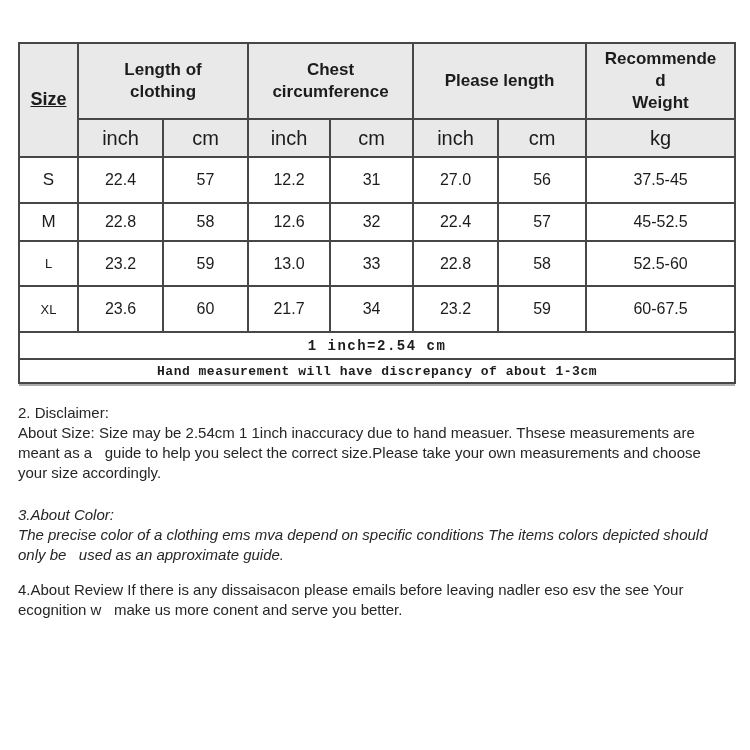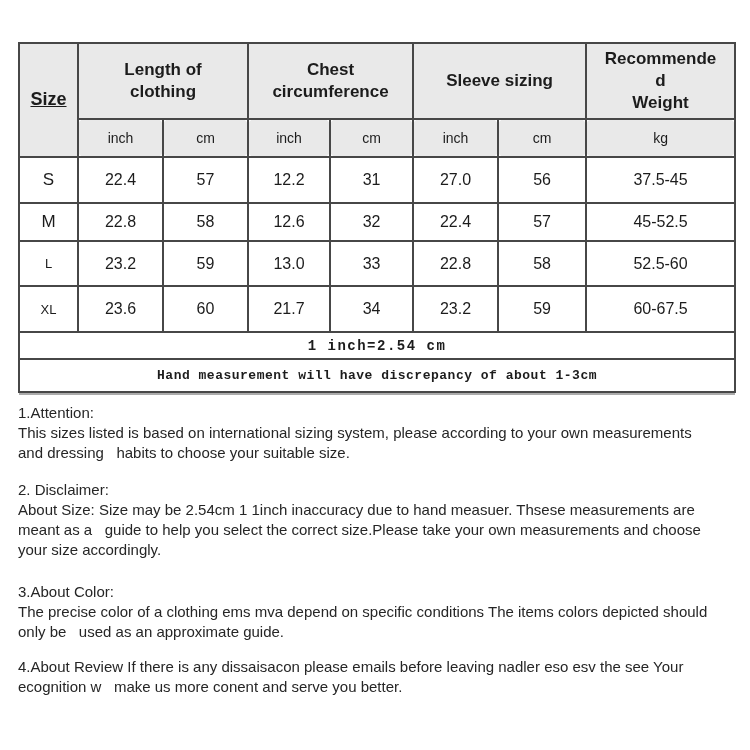--- a/index.html
+++ b/index.html
@@ -34,56 +34,55 @@
     background: #e9e9e9;
     font-weight: bold;
     font-size: 17px;
     line-height: 1.3;
     white-space: pre-line;
   }
   .size-chart thead tr.group-row { height: 76px; }
   .size-chart thead tr.sub-row   { height: 38px; }
   .size-chart thead tr.sub-row th {
     font-weight: normal;
-    font-size: 14px;
-    border-radius: 7px;
+    font-size: 20px;
   }
   .size-chart th.size-head { font-size: 18px; text-decoration: underline; }
 
   .size-chart tbody td { background: #ffffff; font-size: 16px; }
   .size-chart tbody tr.row-s  { height: 46px; }
   .size-chart tbody tr.row-m  { height: 38px; }
   .size-chart tbody tr.row-l  { height: 45px; }
   .size-chart tbody tr.row-xl { height: 46px; }
   .size-chart td.lab-big   { font-size: 17px; }
   .size-chart td.lab-small { font-size: 13px; }
 
   .size-chart tr.note-row td {
     font-family: "Liberation Mono", monospace;
     font-weight: bold;
     background: #ffffff;
   }
   .size-chart tr.note-row-1 { height: 27px; margin-left: 40px; }
   .size-chart tr.note-row-1 td { font-size: 14px; letter-spacing: 1.5px; }
-  .size-chart tr.note-row-2 { height: 33px; }
+  .size-chart tr.note-row-2 { height: 24px; }
   .size-chart tr.note-row-2 td { font-size: 13px; letter-spacing: 0.5px; }
 
   
   .paras {
     position: absolute;
     left: 18px;
     top: 403px;
     width: 722px;
     font-size: 15px;
     line-height: 20px;
     color: #262626;
   }
   .paras p { margin: 0 0 17px 0; white-space: pre-wrap; }
   .paras p.para-disclaimer { margin-bottom: 22px; }
-  .paras p.para-color { margin-bottom: 15px; }
+  .paras p.para-color { margin-bottom: 15px; font-style: italic; }
 </style>
 </head>
 <body>
 
 <div class="canvas">
 
   <table class="size-chart">
     <colgroup>
       <col style="width:59px">
         <col style="width:85px">
@@ -94,21 +93,21 @@
       <col style="width:88px">
         <col style="width:149px">
     </colgroup>
     <thead>
       <tr class="group-row">
         <th rowspan="2" class="size-head">Size</th>
         <th colspan="2">Length of
 clothing</th>
         <th colspan="2">Chest
 circumference</th>
-        <th colspan="2">Sleeve sizing</th>
+        <th colspan="2">Please length</th>
         <th>Recommende
 d
 Weight</th>
       </tr>
       <tr class="sub-row">
         <th>inch</th>
         <th>cm</th>
         <th>inch</th>
         <th>cm</th>
         <th>inch</th>
@@ -160,23 +159,20 @@
       <tr class="note-row note-row-1">
         <td colspan="8">1 inch=2.54 cm</td>
       </tr>
       <tr class="note-row note-row-2">
         <td colspan="8">Hand measurement will have discrepancy of about 1-3cm</td>
       </tr>
     </tbody>
   </table>
 
   <div class="paras">
-    <p class="para-attention">1.Attention:
-This sizes listed is based on international sizing system, please according to your own measurements
-and dressing   habits to choose your suitable size.</p>
     <p class="para-disclaimer">2. Disclaimer:
 About Size: Size may be 2.54cm 1 1inch inaccuracy due to hand measuer. Thsese measurements are
 meant as a   guide to help you select the correct size.Please take your own measurements and choose
 your size accordingly.</p>
     <p class="para-color">3.About Color:
 The precise color of a clothing ems mva depend on specific conditions The items colors depicted should
 only be   used as an approximate guide.</p>
     <p class="para-review">4.About Review If there is any dissaisacon please emails before leaving nadler eso esv the see Your
 ecognition w   make us more conent and serve you better.</p>
   </div>

